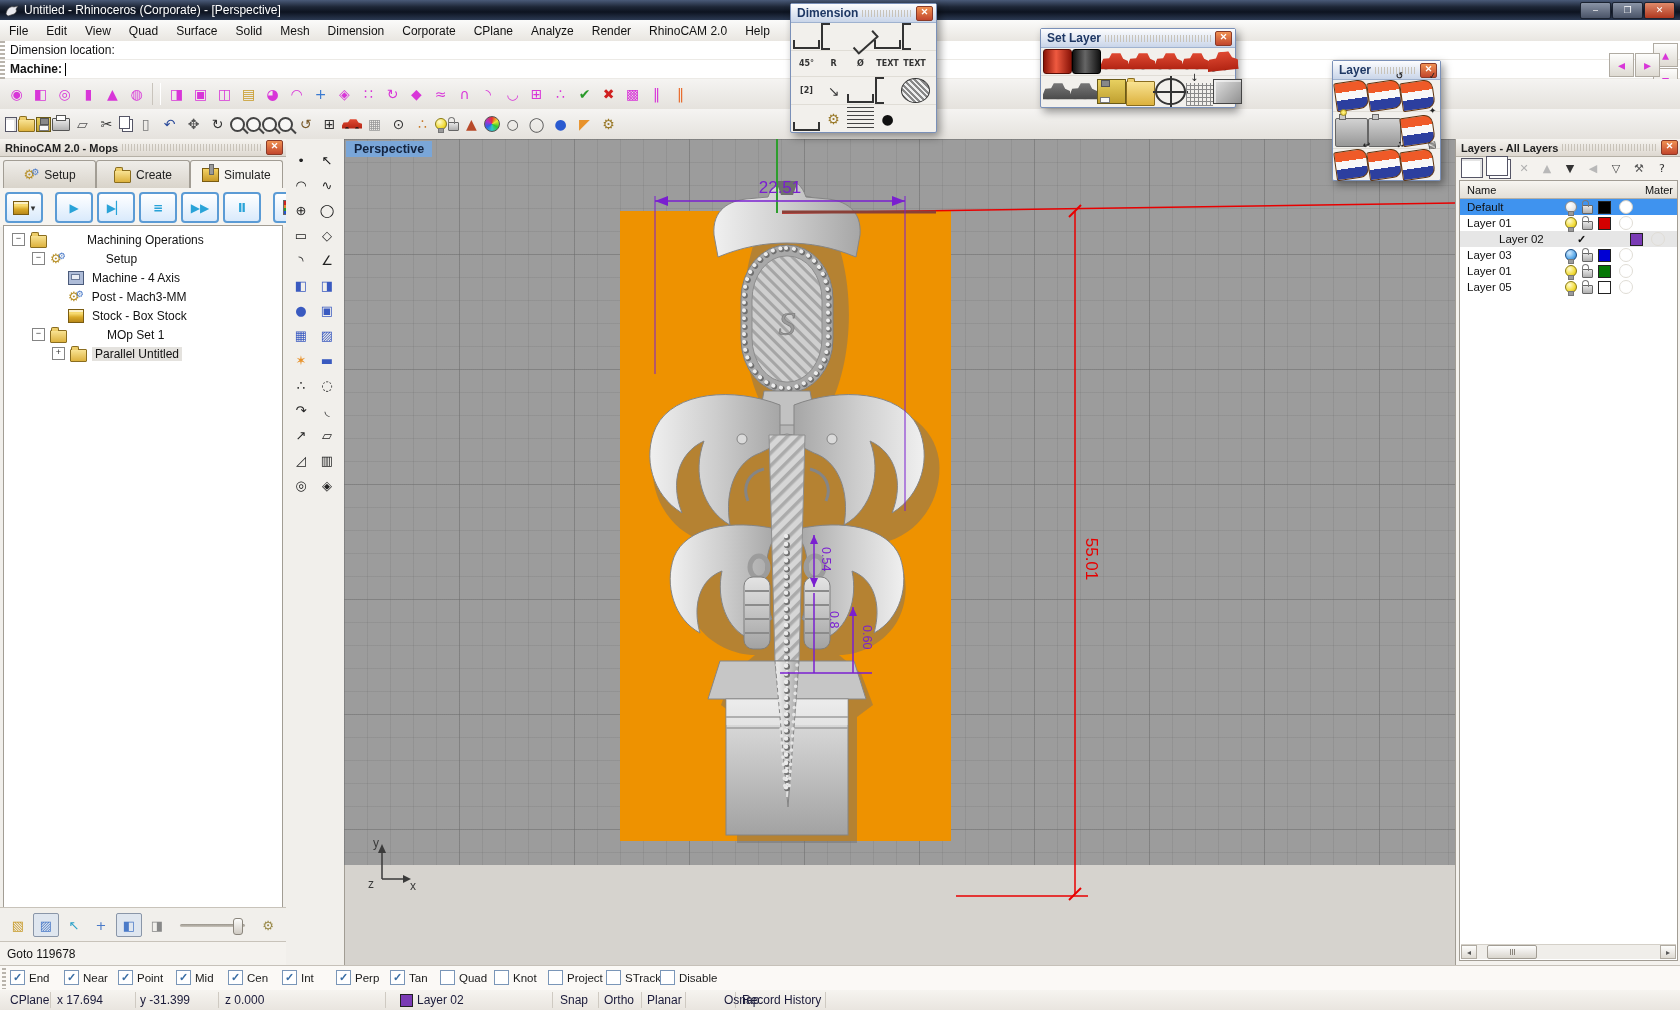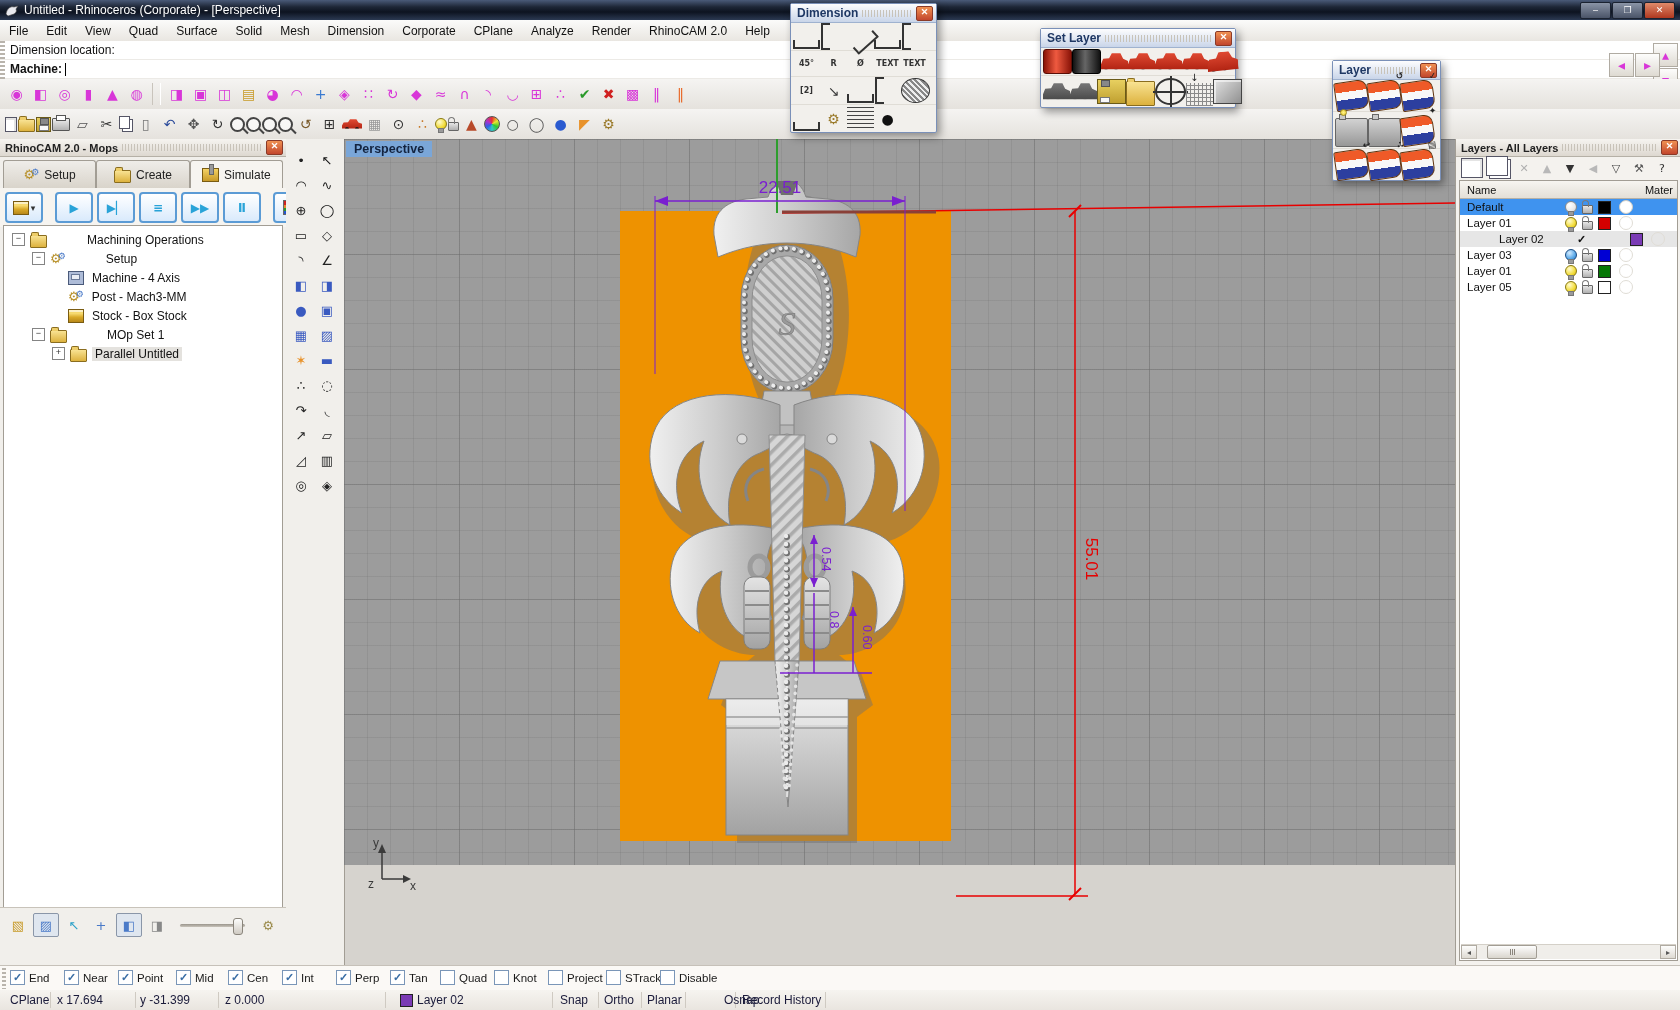--- a/index.html
+++ b/index.html
@@ -383,20 +383,23 @@
         <span class="mi pressed sbtn" style="color: rgb(74, 122, 200);">▨</span>
         <span class="mi sbtn" style="color: rgb(42, 160, 200);">↖</span>
         <span class="mi sbtn" style="color: rgb(74, 122, 200);">+</span>
         <span class="mi pressed sbtn" style="color: rgb(74, 122, 200);">◧</span>
         <span class="mi sbtn" style="color: rgb(136, 136, 136);">◨</span>
         <span class="slider">
           <span class="knob"></span>
         </span>
         <span class="sbtn" style="color: rgb(154, 138, 74); font-family: &quot;DejaVu Sans&quot;, sans-serif;">⚙</span>
       </div>
+    <div id="gotobar">
+        <span>Goto 119678</span>
+      </div>
   </div>
 
   <div id="sidewrap">
       <div id="sidetb">
         <span class="mi" style="color: rgb(34, 34, 34);">•</span>
         <span class="mi" style="color: rgb(17, 17, 17);">↖</span>
         <span class="mi" style="color: rgb(34, 34, 34);">◠</span>
         <span class="mi" style="color: rgb(34, 34, 34);">∿</span>
         <span class="mi" style="color: rgb(34, 34, 34);">⊕</span>
         <span class="mi" style="color: rgb(34, 34, 34);">◯</span>

